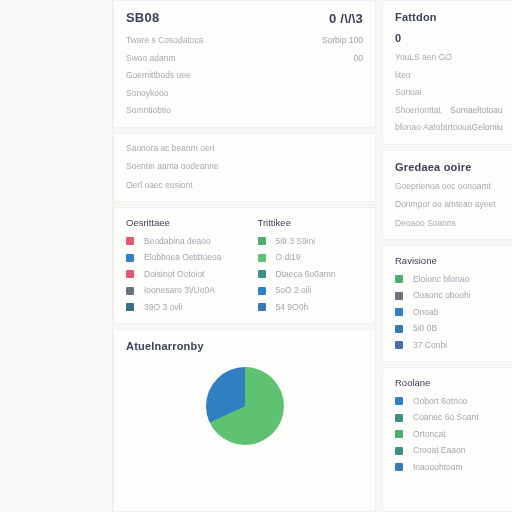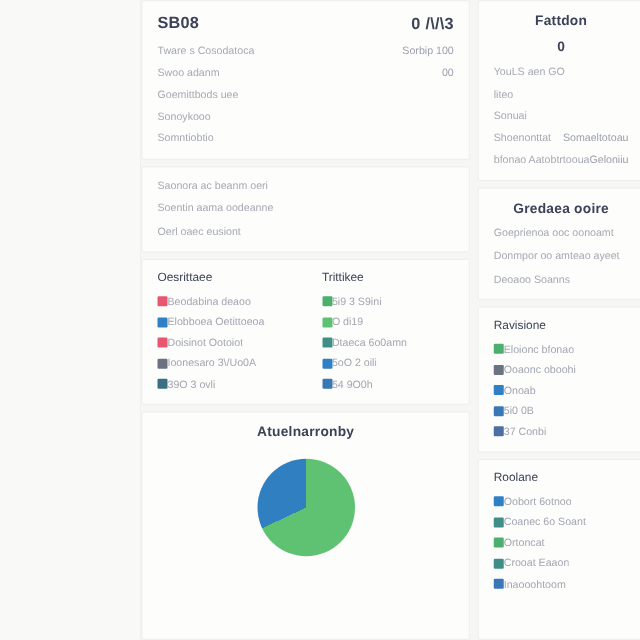--- a/index.html
+++ b/index.html
@@ -65,21 +65,20 @@
     filter: blur(0.55px);
   }
 
   .card-title {
     font-size: 11px;
     font-weight: bold;
     color: #3c4257;
     letter-spacing: 0.2px;
     margin: 0 0 9px 0;
     line-height: 1.1;
-    text-align: center;
   }
   .card-title.lg {
     font-size: 13px;
     margin-bottom: 11px;
   }
 
   .head-row {
     display: flex;
     justify-content: space-between;
     align-items: flex-start;
@@ -121,21 +120,21 @@
   .legend-head {
     font-size: 9.5px;
     font-weight: normal;
     color: #3c4257;
     margin: 0 0 9px 0;
     line-height: 1;
   }
   .legend-item {
     display: flex;
     align-items: center;
-    gap: 0;
+    gap: 10px;
     margin-bottom: 8px;
     line-height: 1;
   }
   .legend-item:last-child { margin-bottom: 0; }
   .swatch {
     width: 8px;
     height: 8px;
     border-radius: 1px;
     flex: 0 0 8px;
   }

